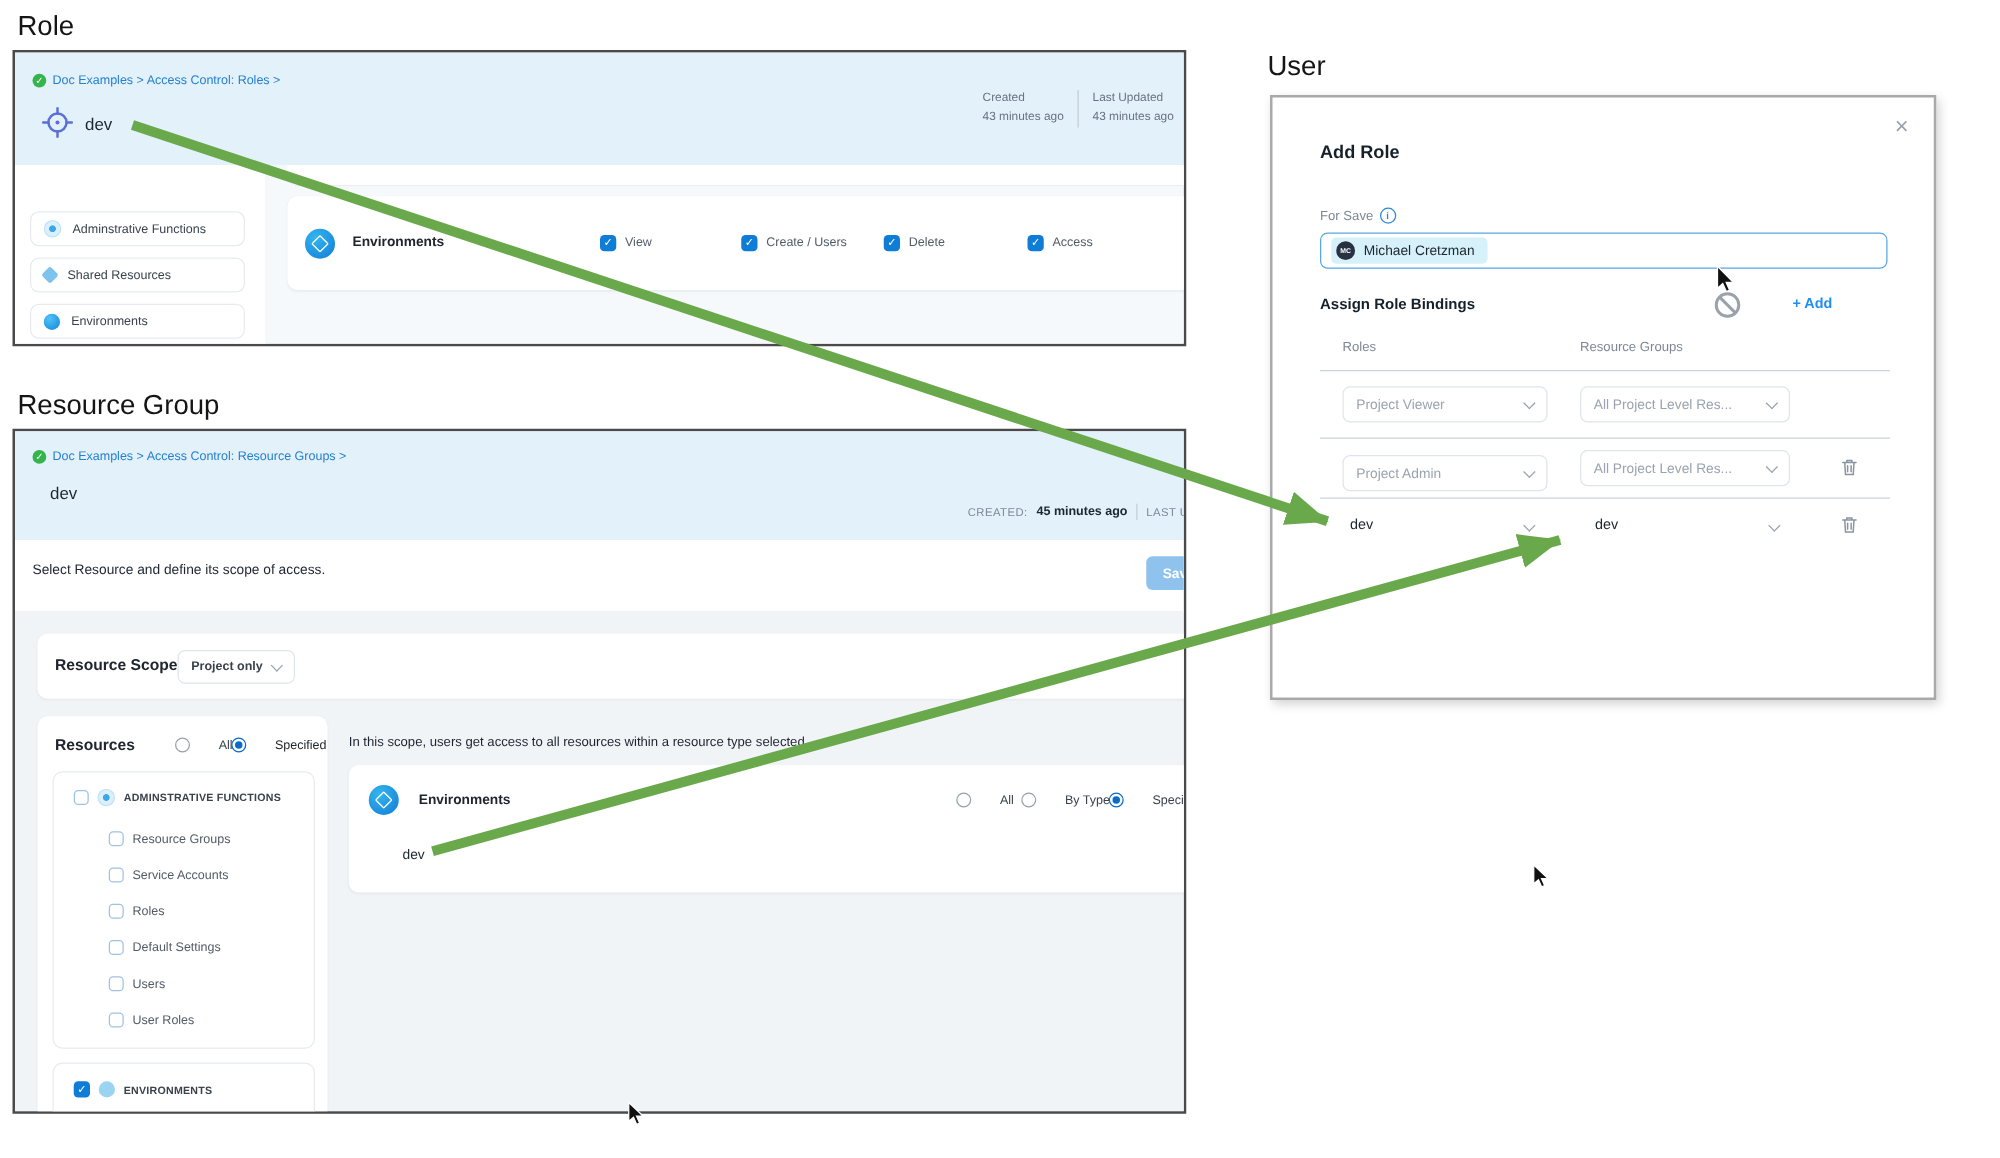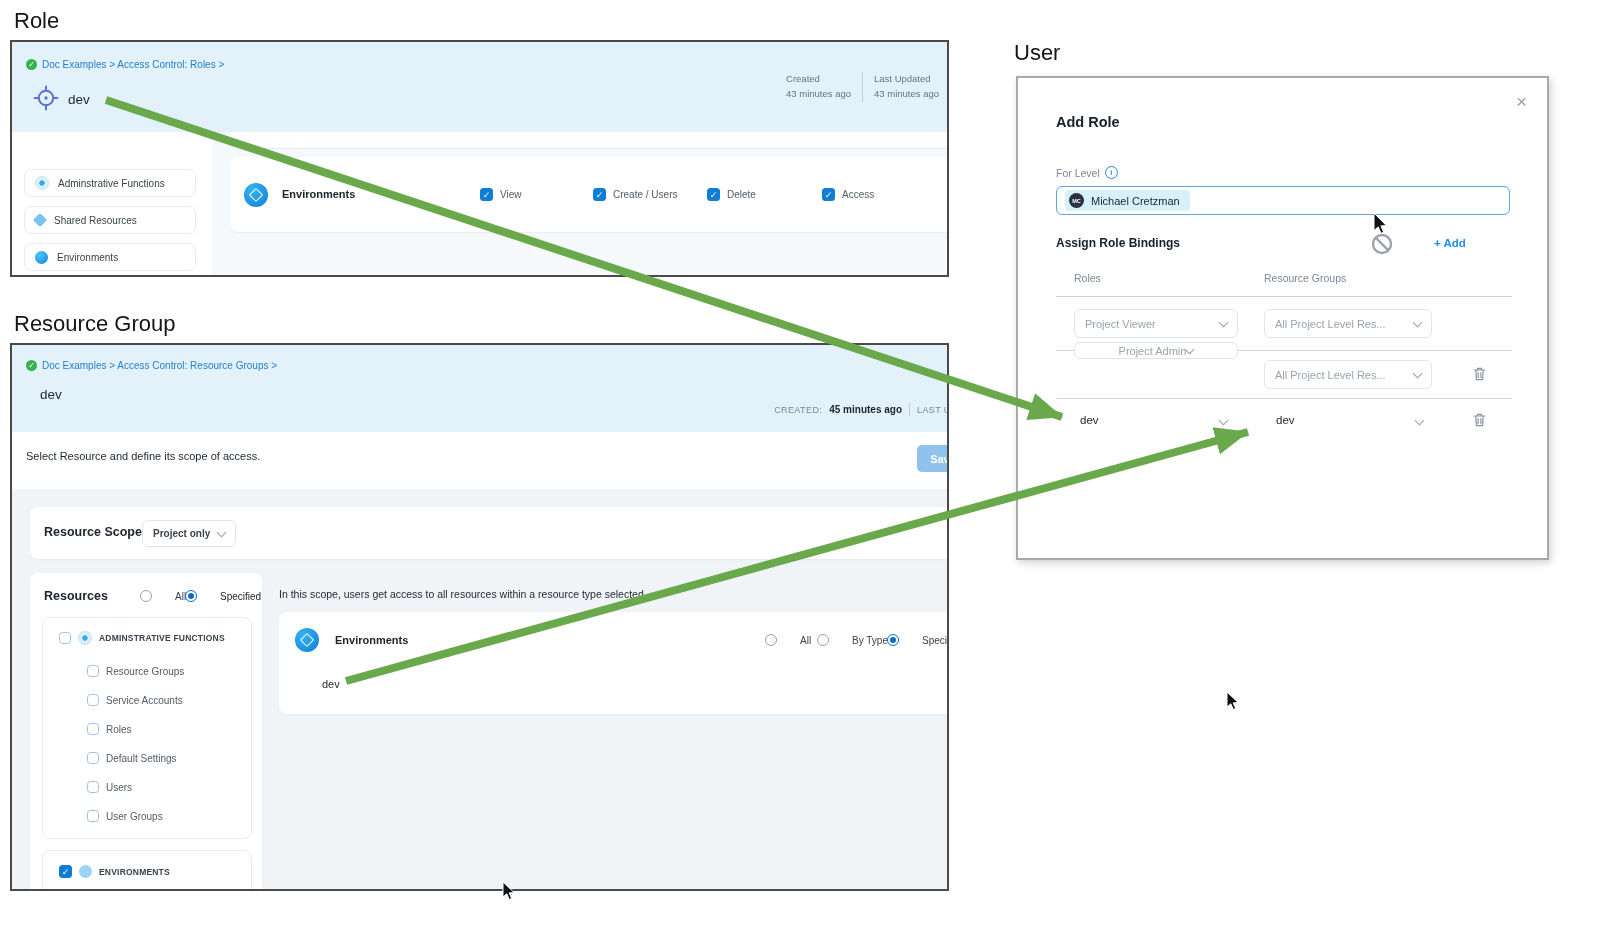--- a/index.html
+++ b/index.html
@@ -195,21 +195,21 @@
           <label class="cbl a" style="left:44px;top:134px;">
             <span class="cb-e"></span>
             <span>Default Settings</span>
           </label>
           <label class="cbl a" style="left:44px;top:163px;">
             <span class="cb-e"></span>
             <span>Users</span>
           </label>
           <label class="cbl a" style="left:44px;top:192px;">
             <span class="cb-e"></span>
-            <span>User Groups</span>
+            <span>User Roles</span>
           </label>
         </div>
 
         <div class="a" style="left:12px;top:277px;width:208px;height:58px;border:1px solid #e7ebf0;border-radius:8px;background:#fff;">
           <label class="cbl a" style="left:16px;top:14px;">
             <span class="cb">✓</span>
             <span class="icon-envlt"></span>
             <span style="font-size:8.5px;font-weight:600;letter-spacing:.2px;color:#3a424c;">ENVIRONMENTS</span>
           </label>
         </div>
@@ -240,21 +240,21 @@
     </div>
   </section>
 
   <h2 class="sec-h a" style="left:1014px;top:40px;">User</h2>
 
   <section class="modal" style="left:1016px;top:76px;width:533px;height:484px;">
     <span class="a" style="right:20px;top:14px;font-size:19px;color:#99a1aa;line-height:1;cursor:default;">×</span>
     <div class="a" style="left:38px;top:36px;font-size:14.5px;font-weight:700;color:#16202b;">Add Role</div>
 
     <div class="a" style="left:38px;top:88px;font-size:10.5px;color:#7d8795;display:flex;align-items:center;gap:5px;">
-      <span>For Level</span>
+      <span>For Save</span>
       <span style="width:11px;height:11px;border:1px solid #2e86d6;border-radius:50%;color:#2e86d6;font-size:7.5px;
                    display:inline-flex;align-items:center;justify-content:center;font-weight:700;">i</span>
     </div>
     <div class="a" style="left:38px;top:108px;width:454px;height:29px;border:1.5px solid #58a7e2;border-radius:6px;
                 background:#fff;display:flex;align-items:center;padding-left:8px;box-sizing:border-box;">
       <span style="display:flex;align-items:center;gap:7px;background:#d6f1fa;border-radius:4px;height:21px;
                    padding:0 10px 0 4px;font-size:11px;color:#1d2530;">
         <span style="width:15px;height:15px;border-radius:50%;background:#273142;color:#fff;font-size:5.5px;
                      display:inline-flex;align-items:center;justify-content:center;font-weight:700;">MC</span>
         <span>Michael Cretzman</span>
@@ -273,21 +273,21 @@
       <span>Project Viewer</span>
       <span class="chev"></span>
     </div>
     <div class="select a" style="left:246px;top:231px;width:168px;height:29px;">
       <span>All Project Level Res...</span>
       <span class="chev"></span>
     </div>
 
     <div class="hr a" style="left:38px;top:272px;width:456px;"></div>
 
-    <div class="select a" style="left:56px;top:264px;width:164px;height:17px;justify-content:center;">
+    <div class="select a" style="left:56px;top:286px;width:164px;height:29px;">
       <span>Project Admin</span>
       <span class="chev"></span>
     </div>
     <div class="select a" style="left:246px;top:282px;width:168px;height:29px;">
       <span>All Project Level Res...</span>
       <span class="chev"></span>
     </div>
     <span class="a" style="left:454px;top:288px;">
       <svg width="15" height="16" viewBox="0 0 15 16">
         <path d="M2.2 4h10.6M5.5 4V2.4h4V4M3.8 4l.6 9.6h6.2l.6-9.6M6.1 6.6v4.8M8.9 6.6v4.8" stroke="#8a94a0" stroke-width="1.2" fill="none" stroke-linecap="round"></path>

